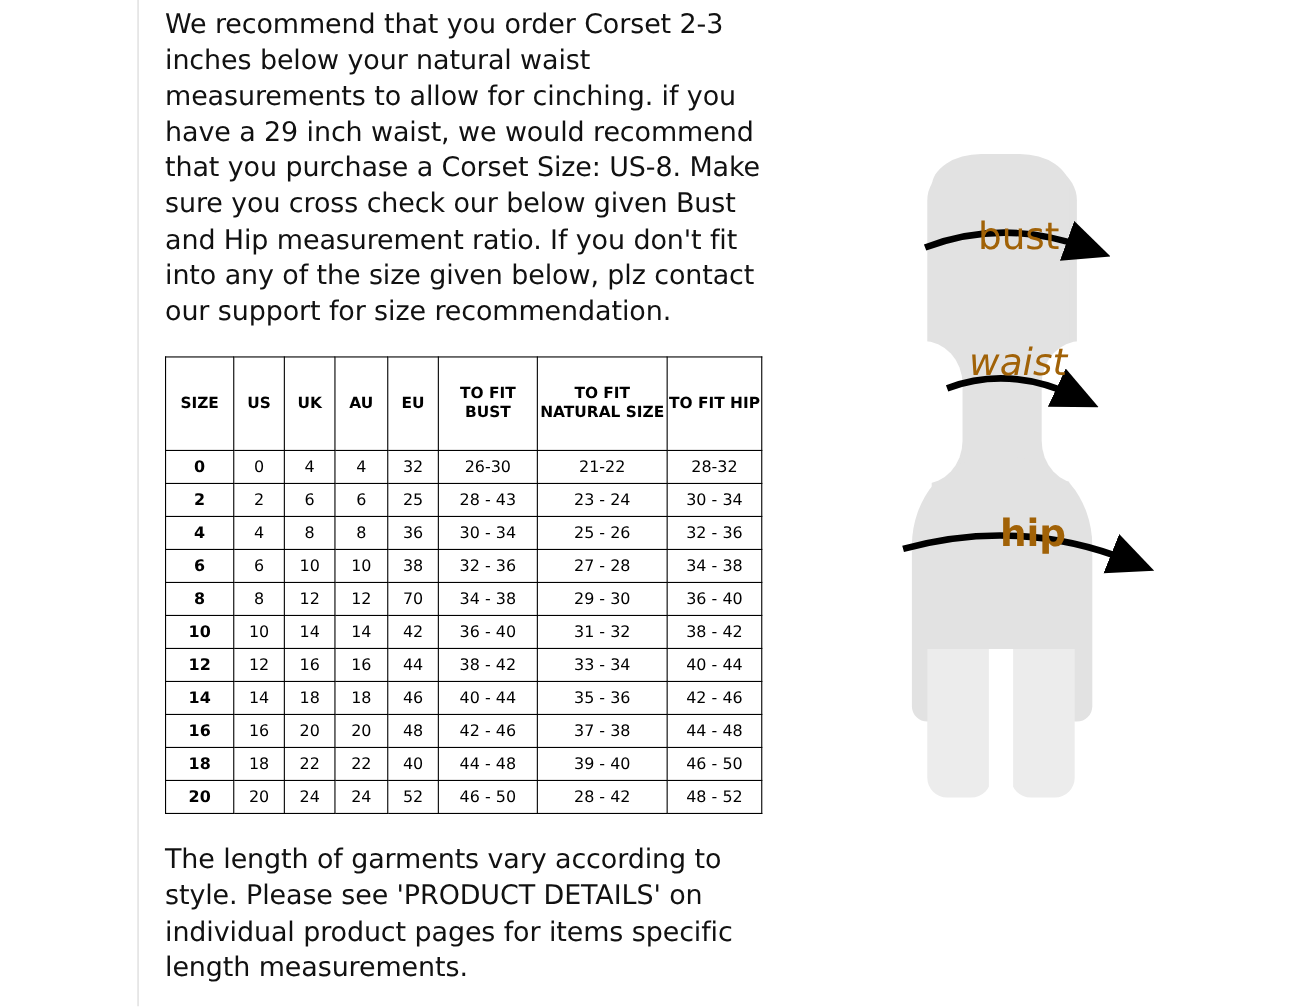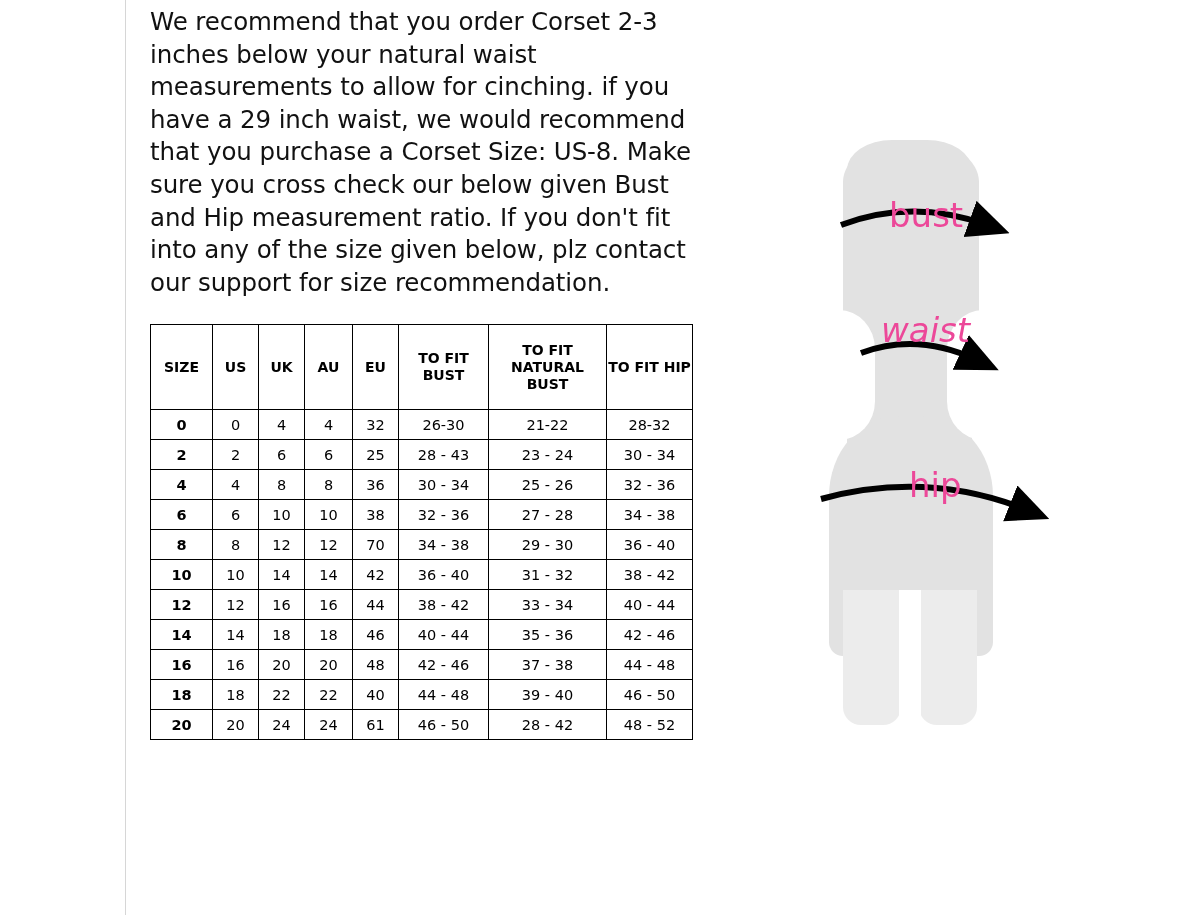--- a/index.html
+++ b/index.html
@@ -180,26 +180,26 @@
     position: absolute;
     left: 0;
     top: 0;
     width: 380px;
     height: 680px;
   }
   .fig-label {
     position: absolute;
     font-size: 34px;
     font-weight: 400;
-    color: #ec4899;
+    color: #a16207;
     font-family: "DejaVu Sans", sans-serif;
   }
   .label-bust  { left: 112px; top: 75px; }
   .label-waist { left: 104px; top: 190px; font-style: italic; }
-  .label-hip   { left: 132px; top: 345px; }
+  .label-hip   { left: 132px; top: 345px; font-weight: bold; }
 </style>
 </head>
 <body>
 
 <div class="page">
 
   <div class="left-rule"></div>
 
   <div class="content">
 
@@ -217,21 +217,21 @@
           <col class="c-hip">
       </colgroup>
       <thead>
         <tr>
           <th>SIZE</th>
           <th>US</th>
           <th>UK</th>
           <th>AU</th>
           <th>EU</th>
           <th>TO FIT BUST</th>
-          <th>TO FIT NATURAL BUST</th>
+          <th>TO FIT NATURAL SIZE</th>
           <th>TO FIT HIP</th>
         </tr>
       </thead>
       <tbody>
         <tr>
           <td class="sz">0</td>
           <td>0</td>
           <td>4</td>
           <td>4</td>
           <td>32</td>
@@ -327,28 +327,29 @@
           <td>40</td>
           <td>44 - 48</td>
           <td>39 - 40</td>
           <td>46 - 50</td>
         </tr>
         <tr>
           <td class="sz">20</td>
           <td>20</td>
           <td>24</td>
           <td>24</td>
-          <td>61</td>
+          <td>52</td>
           <td>46 - 50</td>
           <td>28 - 42</td>
           <td>48 - 52</td>
         </tr>
       </tbody>
     </table>
 
+    <p class="outro-text">The length of garments vary according to style. Please see 'PRODUCT DETAILS'  on individual product pages for items specific length measurements.</p>
   </div>
 
   <div class="figure">
 
     <div class="bodice"></div>
     <div class="torso"></div>
     <div class="waist-block"></div>
     <div class="skirt"></div>
     <div class="leg-l"></div>
     <div class="leg-r"></div>

